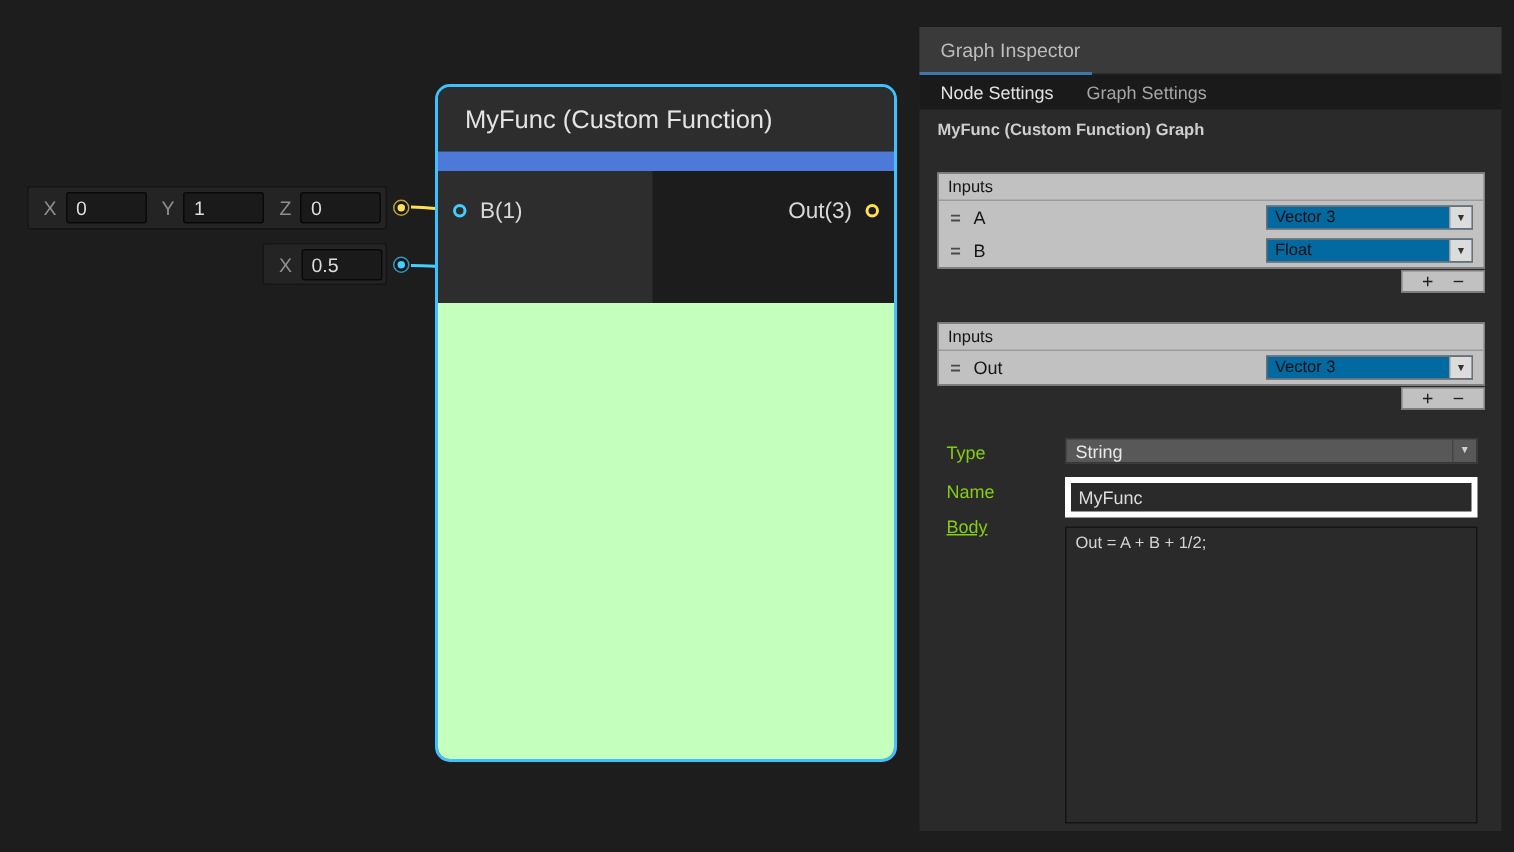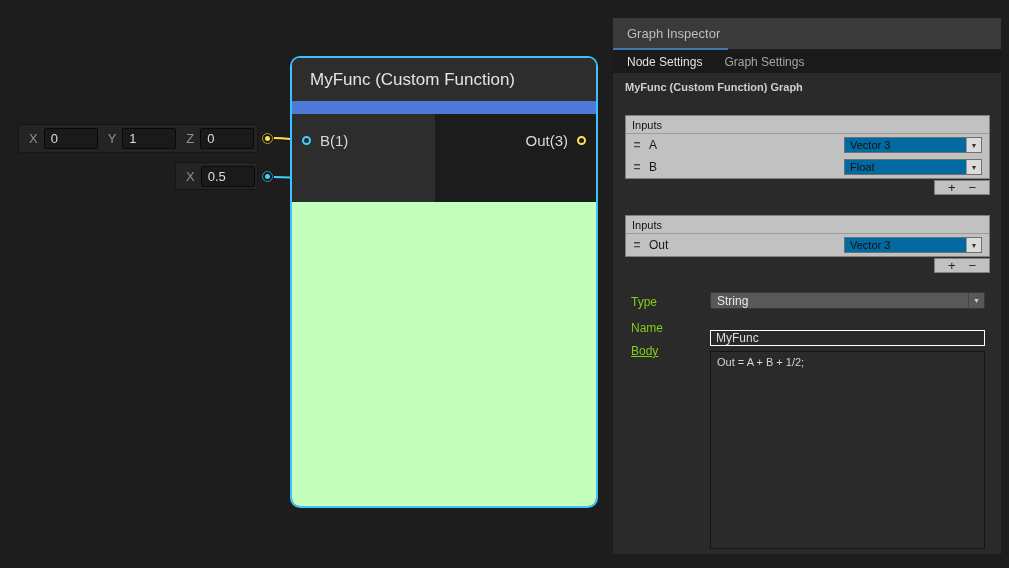--- a/index.html
+++ b/index.html
@@ -151,25 +151,24 @@
     background:#585858; border:1px solid #383838;
     display:flex; align-items:center; padding-left:6px;
     font-size:12px; color:#e8e8e8;
   }
   .dark-dd .dd-arrow {
     position:absolute; right:0; top:0; width:16px; height:100%;
     display:flex; align-items:center; justify-content:center;
     font-size:7px; color:#cfcfcf; border-left:1px solid #464646;
   }
   #name-input {
-    position:absolute; left:97px; top:300px; width:275px; height:16px;
-    background:#2a2a2a; border:1px solid #ffffff; color:#dcdcdc;
+    position:absolute; left:97px; top:300px; width:275px; height:27px;
+    background:#2a2a2a; border:4px solid #ffffff; color:#dcdcdc;
     font-size:12px; padding:0 5px; outline:none;
     font-family:"Liberation Sans", sans-serif;
-    margin-top:12px;
   }
   #body-textarea {
     position:absolute; left:97px; top:333px; width:275px; height:198px;
     background:#2a2a2a; border:1px solid #141414; color:#d4d4d4;
     font-size:11px; padding:4px 6px; resize:none; outline:none;
     font-family:"Liberation Sans", sans-serif;
   }
 </style>
 </head>
 <body>

